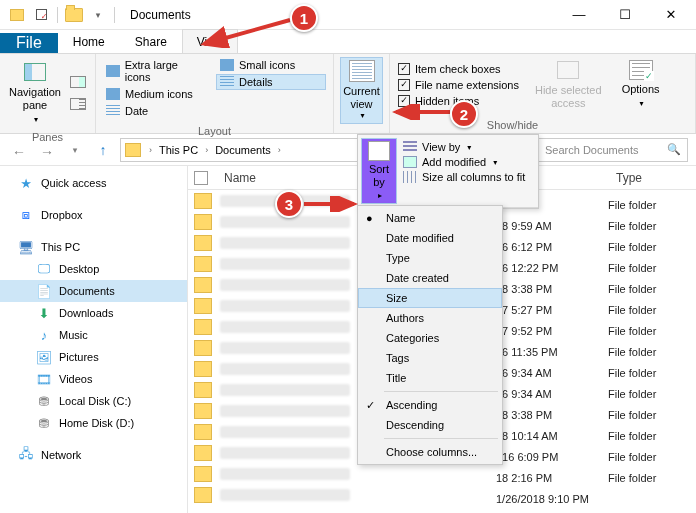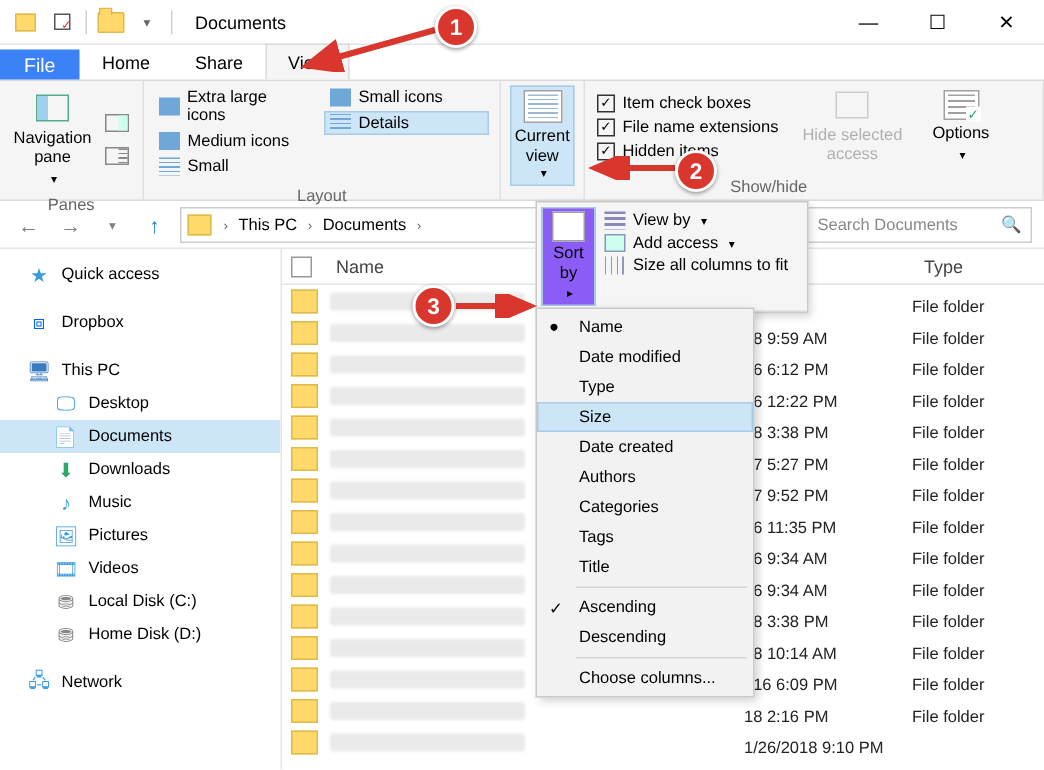--- a/index.html
+++ b/index.html
@@ -7,21 +7,21 @@
 .titlebar{height:30px;display:flex;align-items:center;padding:0 2px;border-bottom:1px solid #e5e5e5}
 .titlebar .qat{display:flex;gap:2px;align-items:center;padding:0 4px}
 .titlebar .qat-icon{width:22px;height:22px;display:flex;align-items:center;justify-content:center}
 .titlebar .sep{width:1px;height:16px;background:#d0d0d0;margin:0 3px}
 .titlebar .folder-glyph{width:18px;height:14px;background:#ffd96a;border:1px solid #e0b84c;border-radius:1px;position:relative}
 .titlebar .folder-glyph::before{content:"";position:absolute;top:-4px;left:0;width:7px;height:4px;background:#ffd96a;border:1px solid #e0b84c;border-bottom:none;border-radius:1px 1px 0 0}
 .titlebar .title{margin-left:8px;font-size:12px}
 .winbtns{margin-left:auto;display:flex}
 .winbtn{width:46px;height:30px;display:flex;align-items:center;justify-content:center;font-size:13px}
 .tabs{height:24px;display:flex;align-items:flex-end;padding-left:0;border-bottom:1px solid #dadada}
-.file-tab{background:#3b82f6;color:#fff;padding:5px 16px 5px 16px;font-size:13px;height:20px;display:flex;align-items:center}
+.file-tab{background:#0369a1;color:#fff;padding:5px 16px 5px 16px;font-size:16px;height:20px;display:flex;align-items:center}
 .tab{padding:5px 14px;font-size:12px;height:24px;display:flex;align-items:center;border:1px solid transparent;border-bottom:none}
 .tab.active{background:#f5f5f5;border-color:#dadada}
 .ribbon{background:#f5f5f5;border-bottom:1px solid #dadada;height:80px;display:flex}
 .group{border-right:1px solid #e0e0e0;padding:3px 6px 2px;display:flex;flex-direction:column;justify-content:space-between}
 .group-label{text-align:center;font-size:11px;color:#666;padding-top:2px}
 .panes-box{display:flex;gap:6px;padding:2px 4px}
 .big-btn{display:flex;flex-direction:column;align-items:center;justify-content:center;gap:3px;padding:2px 4px;text-align:center;min-width:50px;line-height:1.2}
 .big-btn .bicon{width:28px;height:22px;display:flex;align-items:center;justify-content:center}
 .mini-col{display:flex;flex-direction:column;gap:2px;justify-content:center}
 .mini-btn{width:24px;height:20px;display:flex;align-items:center;justify-content:center;border:1px solid transparent}
@@ -161,21 +161,21 @@
         <div class="layout-item">
             <span class="licon"></span>
             <span>Extra large icons</span>
           </div>
         <div class="layout-item">
             <span class="licon"></span>
             <span>Medium icons</span>
           </div>
         <div class="layout-item">
             <span class="licon lines"></span>
-            <span>Small</span>
+            <span>Date</span>
           </div>
       </div>
       <div class="layout-col">
         <div class="layout-item">
             <span class="licon"></span>
             <span>Small icons</span>
           </div>
         <div class="layout-item sel">
             <span class="licon lines"></span>
             <span>Details</span>
@@ -454,21 +454,21 @@
         <span class="caret">▸</span>
     </div>
     <div class="cv-top-list">
       <div class="cv-top-item">
           <span class="gicon" style="background:repeating-linear-gradient(#88b 0 2px,transparent 2px 4px)"></span>
           <span>View by</span>
           <span class="caret">▾</span>
         </div>
       <div class="cv-top-item">
           <span class="gicon" style="background:#cfe;border:1px solid #89b"></span>
-          <span>Add access</span>
+          <span>Add modified</span>
           <span class="caret">▾</span>
         </div>
       <div class="cv-top-item">
           <span class="gicon" style="background:repeating-linear-gradient(90deg,#89b 0 1px,transparent 1px 4px)"></span>
           <span>Size all columns to fit</span>
         </div>
     </div>
   </div>
 </div>
 
@@ -476,25 +476,25 @@
   <div class="sort-item">
       <span class="mark">●</span>
       <span>Name</span>
     </div>
   <div class="sort-item">
       <span>Date modified</span>
     </div>
   <div class="sort-item">
       <span>Type</span>
     </div>
+  <div class="sort-item">
+      <span>Date created</span>
+    </div>
   <div class="sort-item hover">
       <span>Size</span>
-    </div>
-  <div class="sort-item">
-      <span>Date created</span>
     </div>
   <div class="sort-item">
       <span>Authors</span>
     </div>
   <div class="sort-item">
       <span>Categories</span>
     </div>
   <div class="sort-item">
       <span>Tags</span>
     </div>

